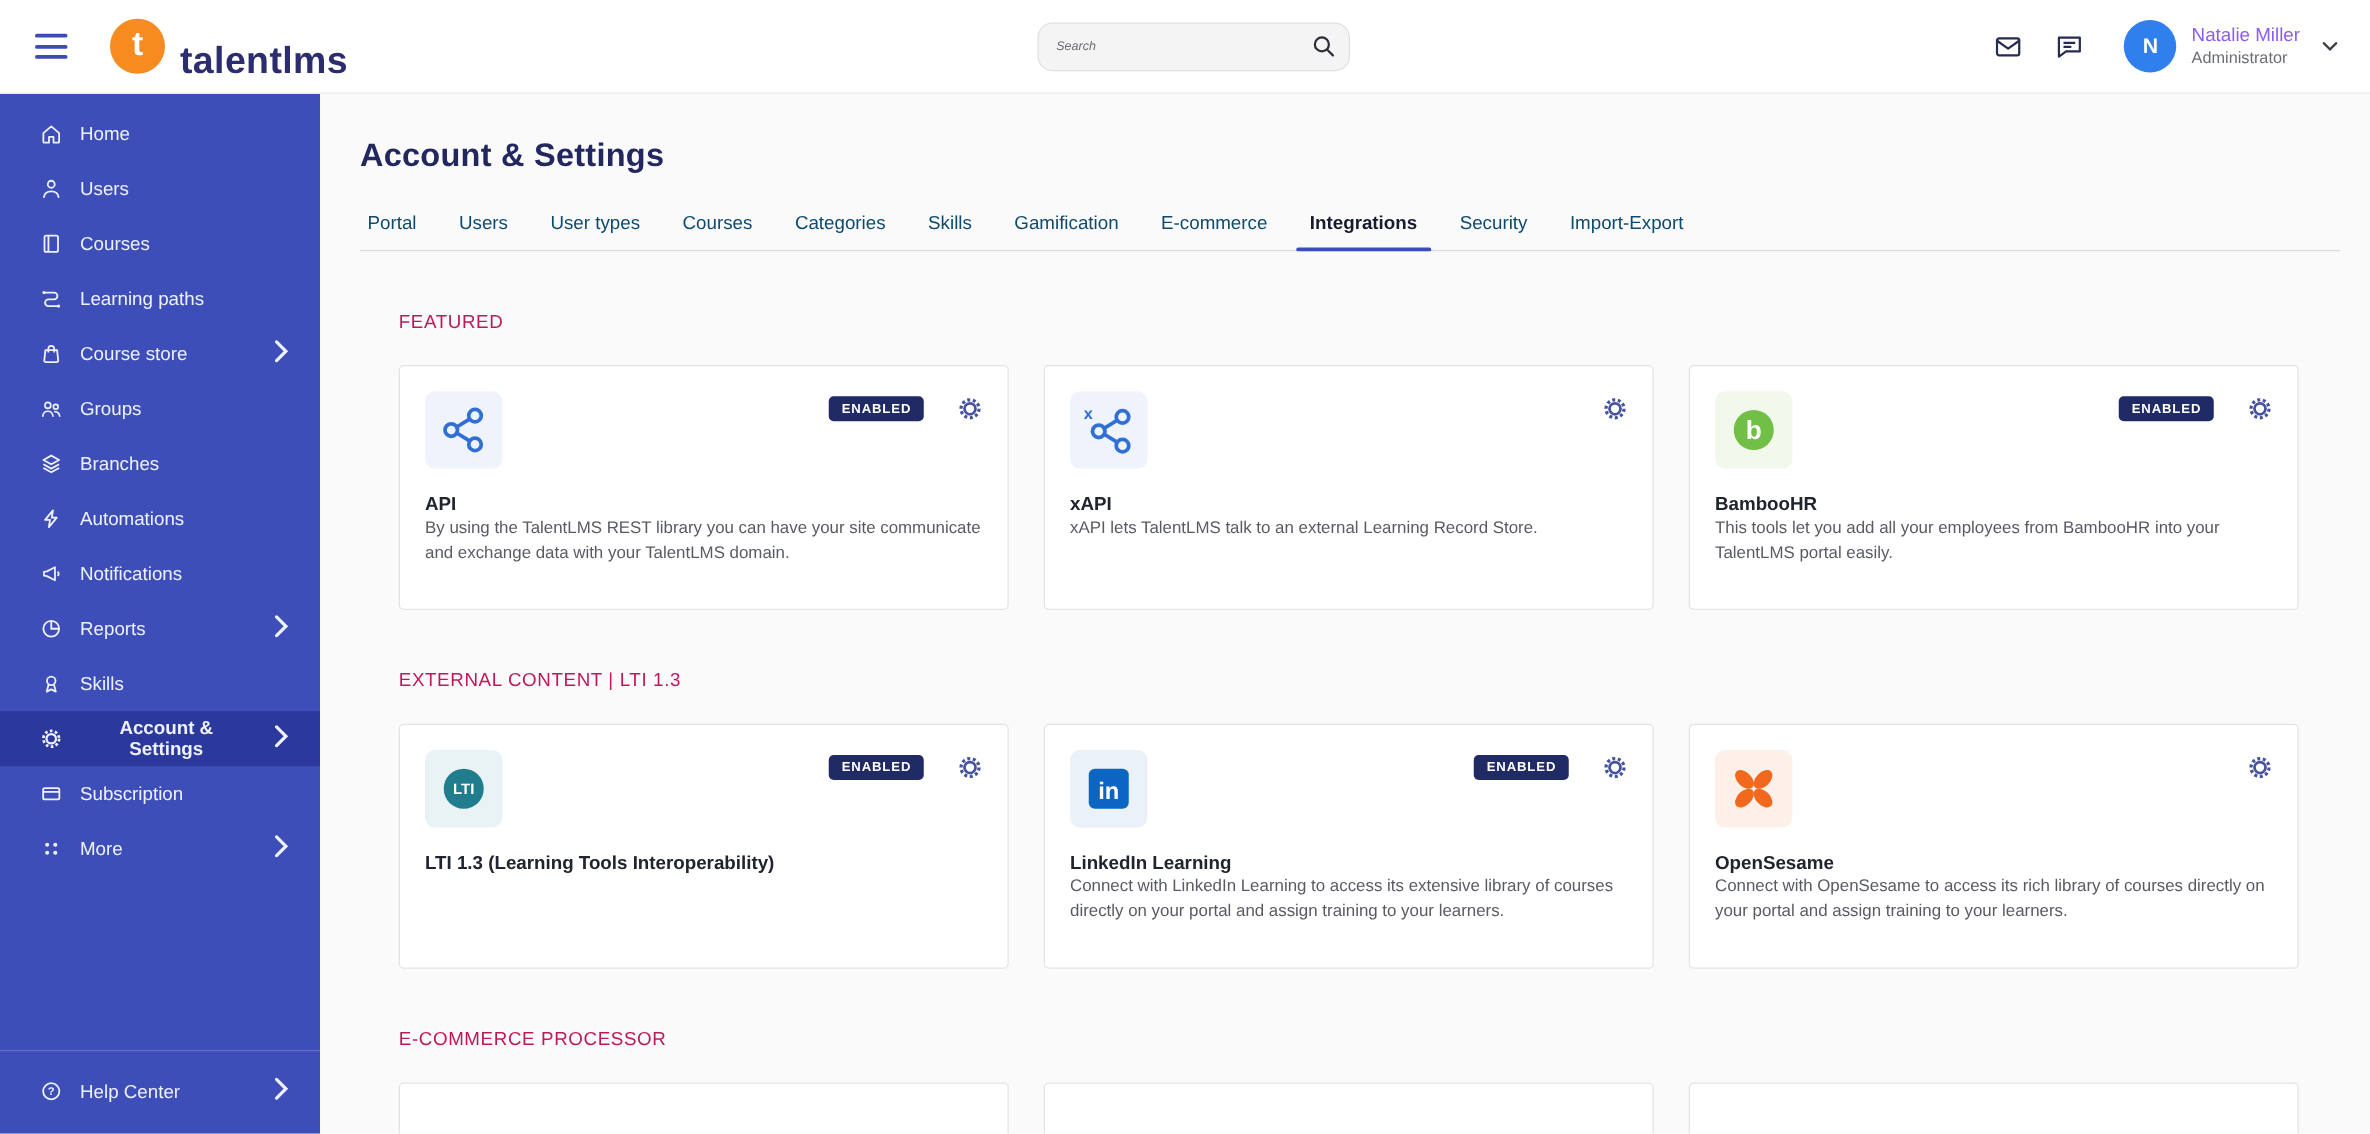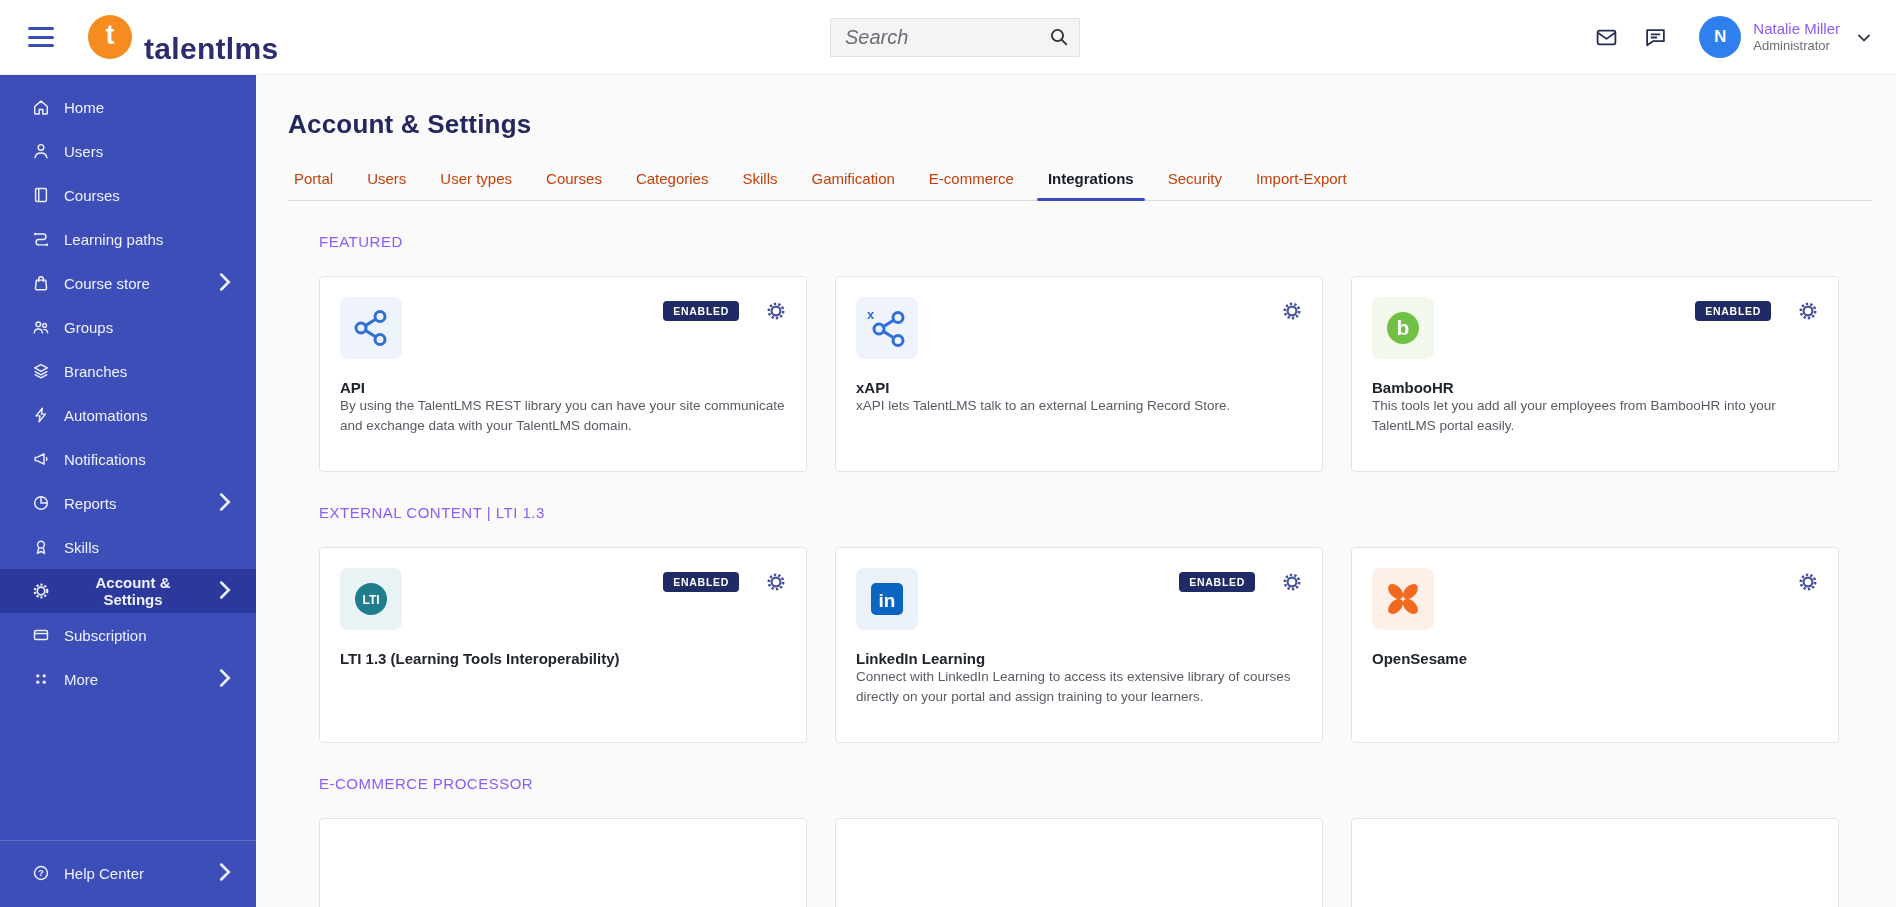--- a/index.html
+++ b/index.html
@@ -31,22 +31,22 @@
     width:44px; height:44px; border-radius:50%;
     background:#f68b1f; color:#fff;
     display:flex; align-items:center; justify-content:center;
     font-size:27px; font-weight:800; padding-bottom:3px;
   }
   .logo-text { font-size:30px; font-weight:800; color:#2b2d6e; letter-spacing:.3px;margin-top:24px; }
 
   .search-wrap { position:absolute; left:830px; top:18px; width:250px; height:39px; }
   .search-wrap input {
     width:100%; height:100%;
-    background:#f4f4f5; border:1px solid #e0e0e2; border-radius:1px;
-    padding:0 42px 0 14px; font-size:20px; font-family:inherit; color:#33363f;
+    background:#f4f4f5; border:1px solid #e0e0e2; border-radius:12px;
+    padding:0 42px 0 14px; font-size:10px; font-family:inherit; color:#33363f;
   }
   .search-wrap input::placeholder { font-style:italic; color:#6b6e76; }
   .search-wrap .mag { position:absolute; right:10px; top:8px; cursor:pointer; }
 
   .top-right { margin-left:auto; display:flex; align-items:center; gap:26px; }
   .top-icon { cursor:pointer; display:flex; align-items:center; color:#262b54; }
   .profile { display:flex; align-items:center; gap:12px; cursor:pointer; margin-left:6px; }
   .avatar {
     width:42px; height:42px; border-radius:50%;
     background:#2f80ed; color:#fff; font-weight:700; font-size:17px;
@@ -82,32 +82,32 @@
   
   main { grid-row:2; grid-column:2; overflow:hidden; }
   .page-head { padding:34px 24px 0 32px; }
   h1.page-title { font-size:26px; font-weight:700; color:#23275f; letter-spacing:.2px; }
 
   .tabs {
     margin:30px 24px 0 32px;
     display:flex;
     border-bottom:1px solid #dbdbde;
   }
-  .tab { position:relative; padding:0 17px 13px; font-size:15px; color:#c2410c; cursor:pointer; white-space:nowrap; }
+  .tab { position:relative; padding:0 17px 13px; font-size:15px; color:#0c4a6e; cursor:pointer; white-space:nowrap; }
   .tab:first-child { padding-left:6px; }
   .tab.active { color:#171b2d; font-weight:700; }
   .tab.active::after {
     content:""; position:absolute; left:6px; right:6px; bottom:-1px;
     height:3px; background:#3b4cc0; border-radius:2px;
   }
 
   .sections { padding:0 57px 0 63px; }
   .section-heading {
-    margin-top:32px;
-    font-size:15px; color:#8b5cf6; font-weight:500; letter-spacing:.5px;
+    margin-top:48px;
+    font-size:15px; color:#be185d; font-weight:500; letter-spacing:.5px;
   }
   .cards { display:flex; gap:28px; margin-top:26px; }
   .card {
     flex:1 1 0; background:#fff;
     border:1px solid #e3e3e6; border-radius:4px;
     padding:20px; min-height:196px; position:relative;
   }
   .icon-tile {
     width:62px; height:62px; border-radius:8px;
     display:flex; align-items:center; justify-content:center;
@@ -458,20 +458,21 @@
         </div>
         <div class="card-actions">
           <span class="gear">
             <svg width="20" height="20" viewBox="0 0 20 20" fill="none" stroke="currentColor">
                 <circle cx="10" cy="10" r="7.2" stroke-width="2.6" stroke-dasharray="2.4 2.1"></circle>
                 <circle cx="10" cy="10" r="4.4" stroke-width="2.2"></circle>
               </svg>
           </span>
         </div>
         <div class="card-title">OpenSesame</div>
+        <p class="card-desc">Connect with OpenSesame to access its rich library of courses directly on your portal and assign training to your learners.</p>
       </div>
     </div>
 
     <div class="section-heading">E-COMMERCE PROCESSOR</div>
     <div class="cards">
       <div class="card placeholder"></div>
       <div class="card placeholder"></div>
       <div class="card placeholder"></div>
     </div>
   </div>

